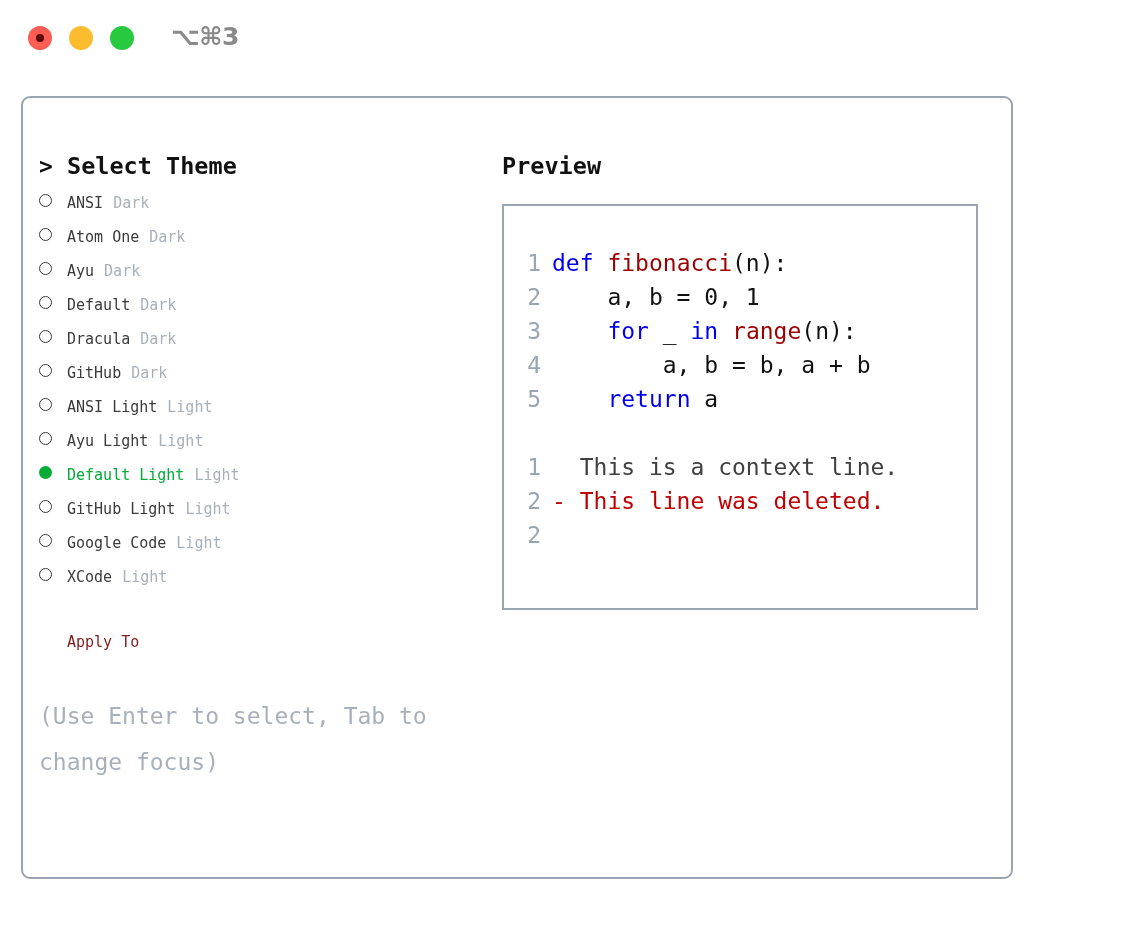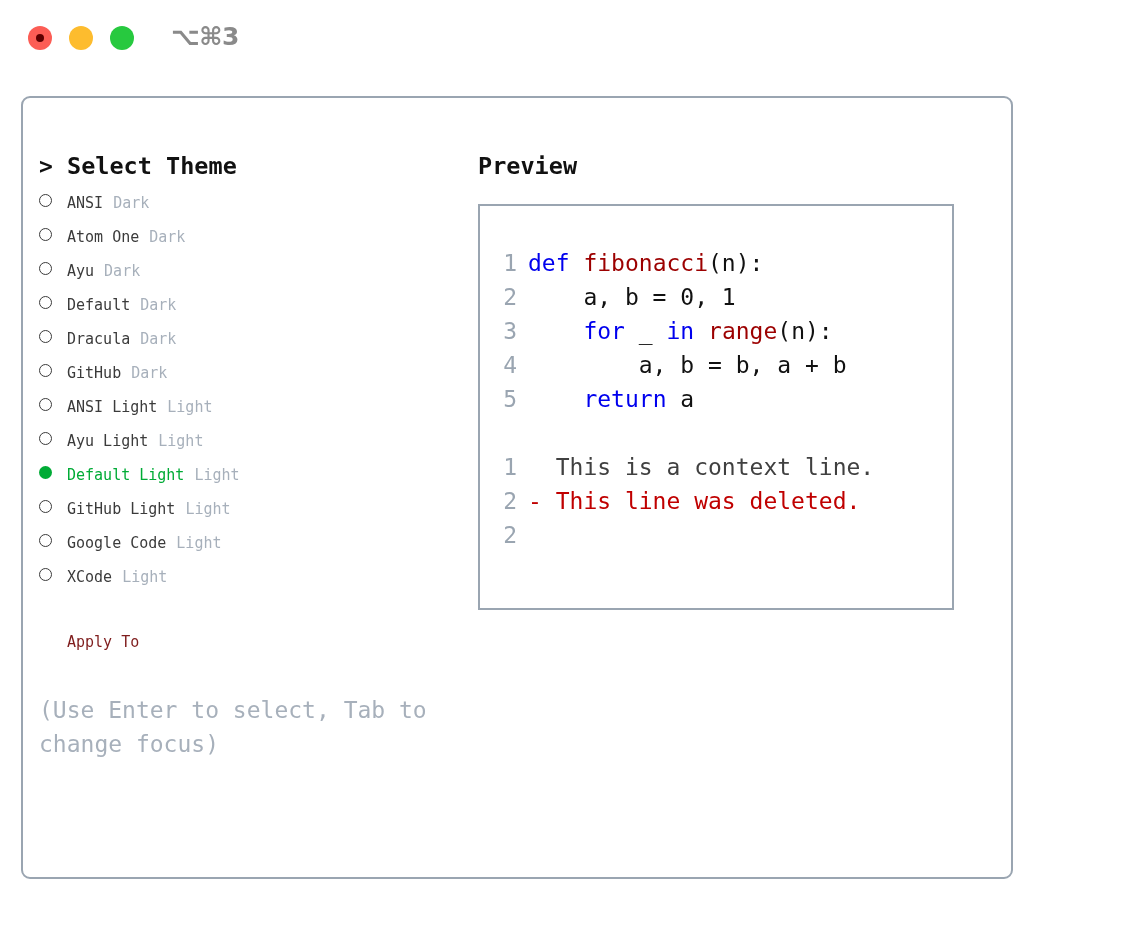--- a/index.html
+++ b/index.html
@@ -148,29 +148,29 @@
     font-size: 15px;
     height: 34px;
     line-height: 34px;
     padding-left: 28px;
   }
 
   #hint {
     margin-top: 34px;
     color: #a7b0bb;
     font-size: 23px;
-    line-height: 34px;
+    line-height: 46px;
     width: 400px;
     white-space: pre-wrap;
   }
 
   
   #preview-column {
     position: absolute;
-    left: 455px;
+    left: 479px;
     top: 51px;
     width: 500px;
   }
   #preview-title {
     font-size: 23.5px;
     font-weight: bold;
     color: #111111;
     line-height: 34px;
   }
 

